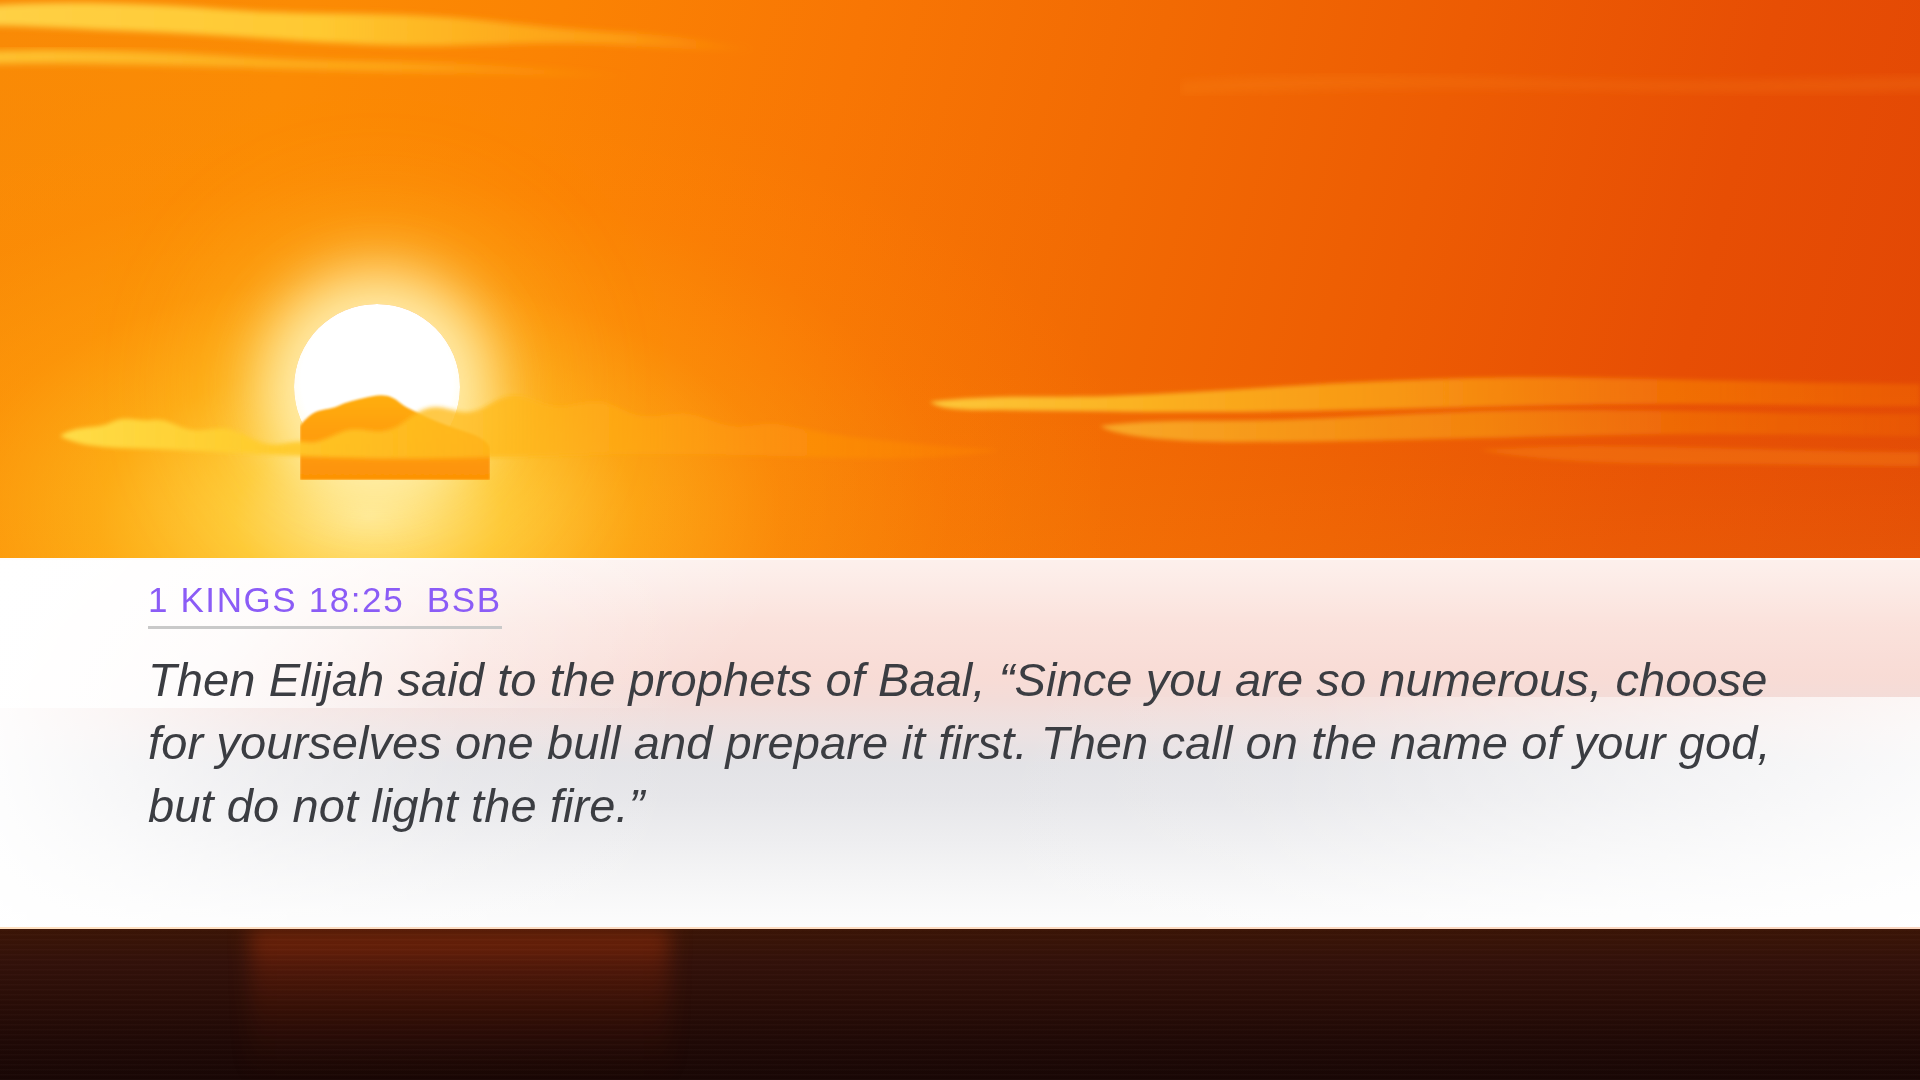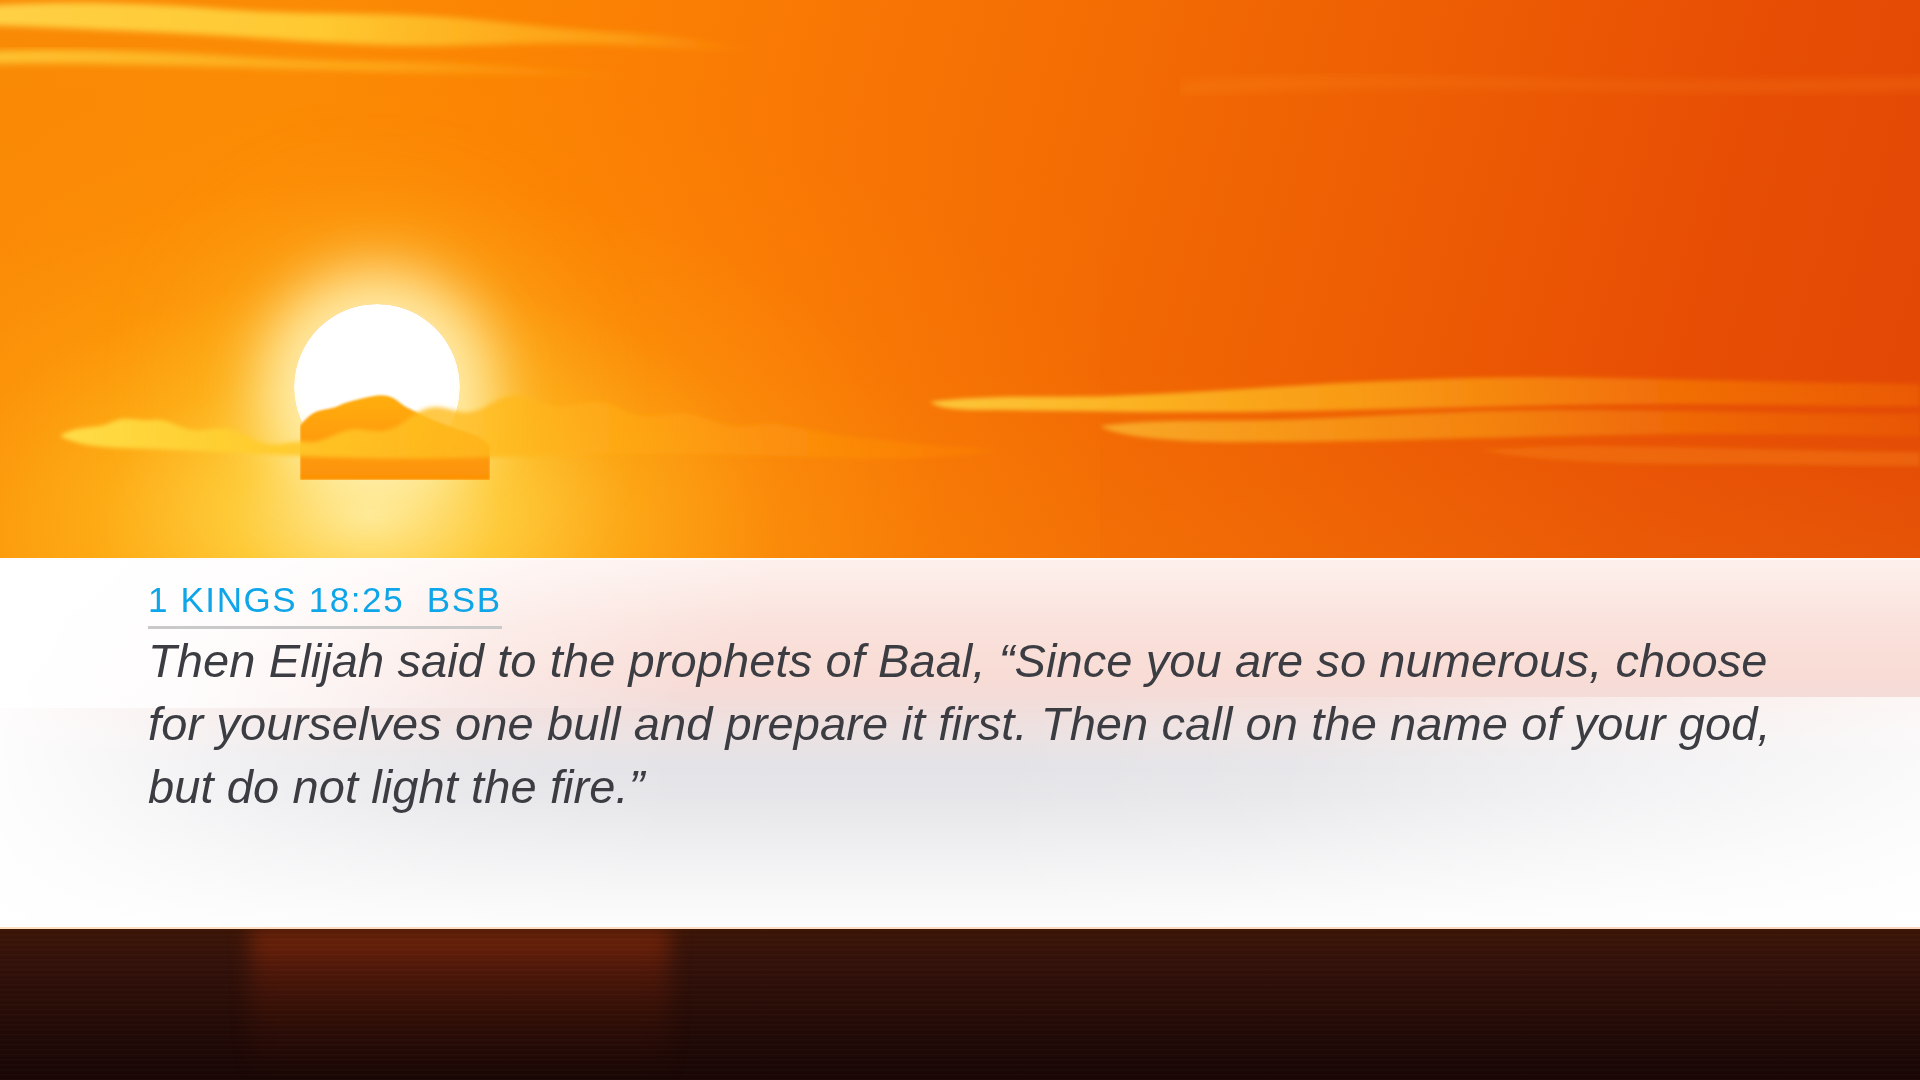--- a/index.html
+++ b/index.html
@@ -205,28 +205,29 @@
     position:absolute;
     left:148px; top:24px; width:1700px;
   }
 
   .reference {
     display:inline-block;
     font-family:"Liberation Sans", sans-serif;
     font-size:35px;
     font-weight:300;
     letter-spacing:1.6px;
-    color:#0ea5e9;
+    color:#8b5cf6;
     line-height:1.0;
     padding-bottom:9px;
     border-bottom:3px solid #c9c9c9;
     white-space:pre;
   }
 
   .verse {
+    margin-top:19px;
     font-family:"Liberation Sans", sans-serif;
     font-style:italic;
     font-weight:300;
     font-size:47px;
     line-height:63px;
     color:#3b3d42;
     letter-spacing:0.1px;
     max-width:1660px;
   }
 

